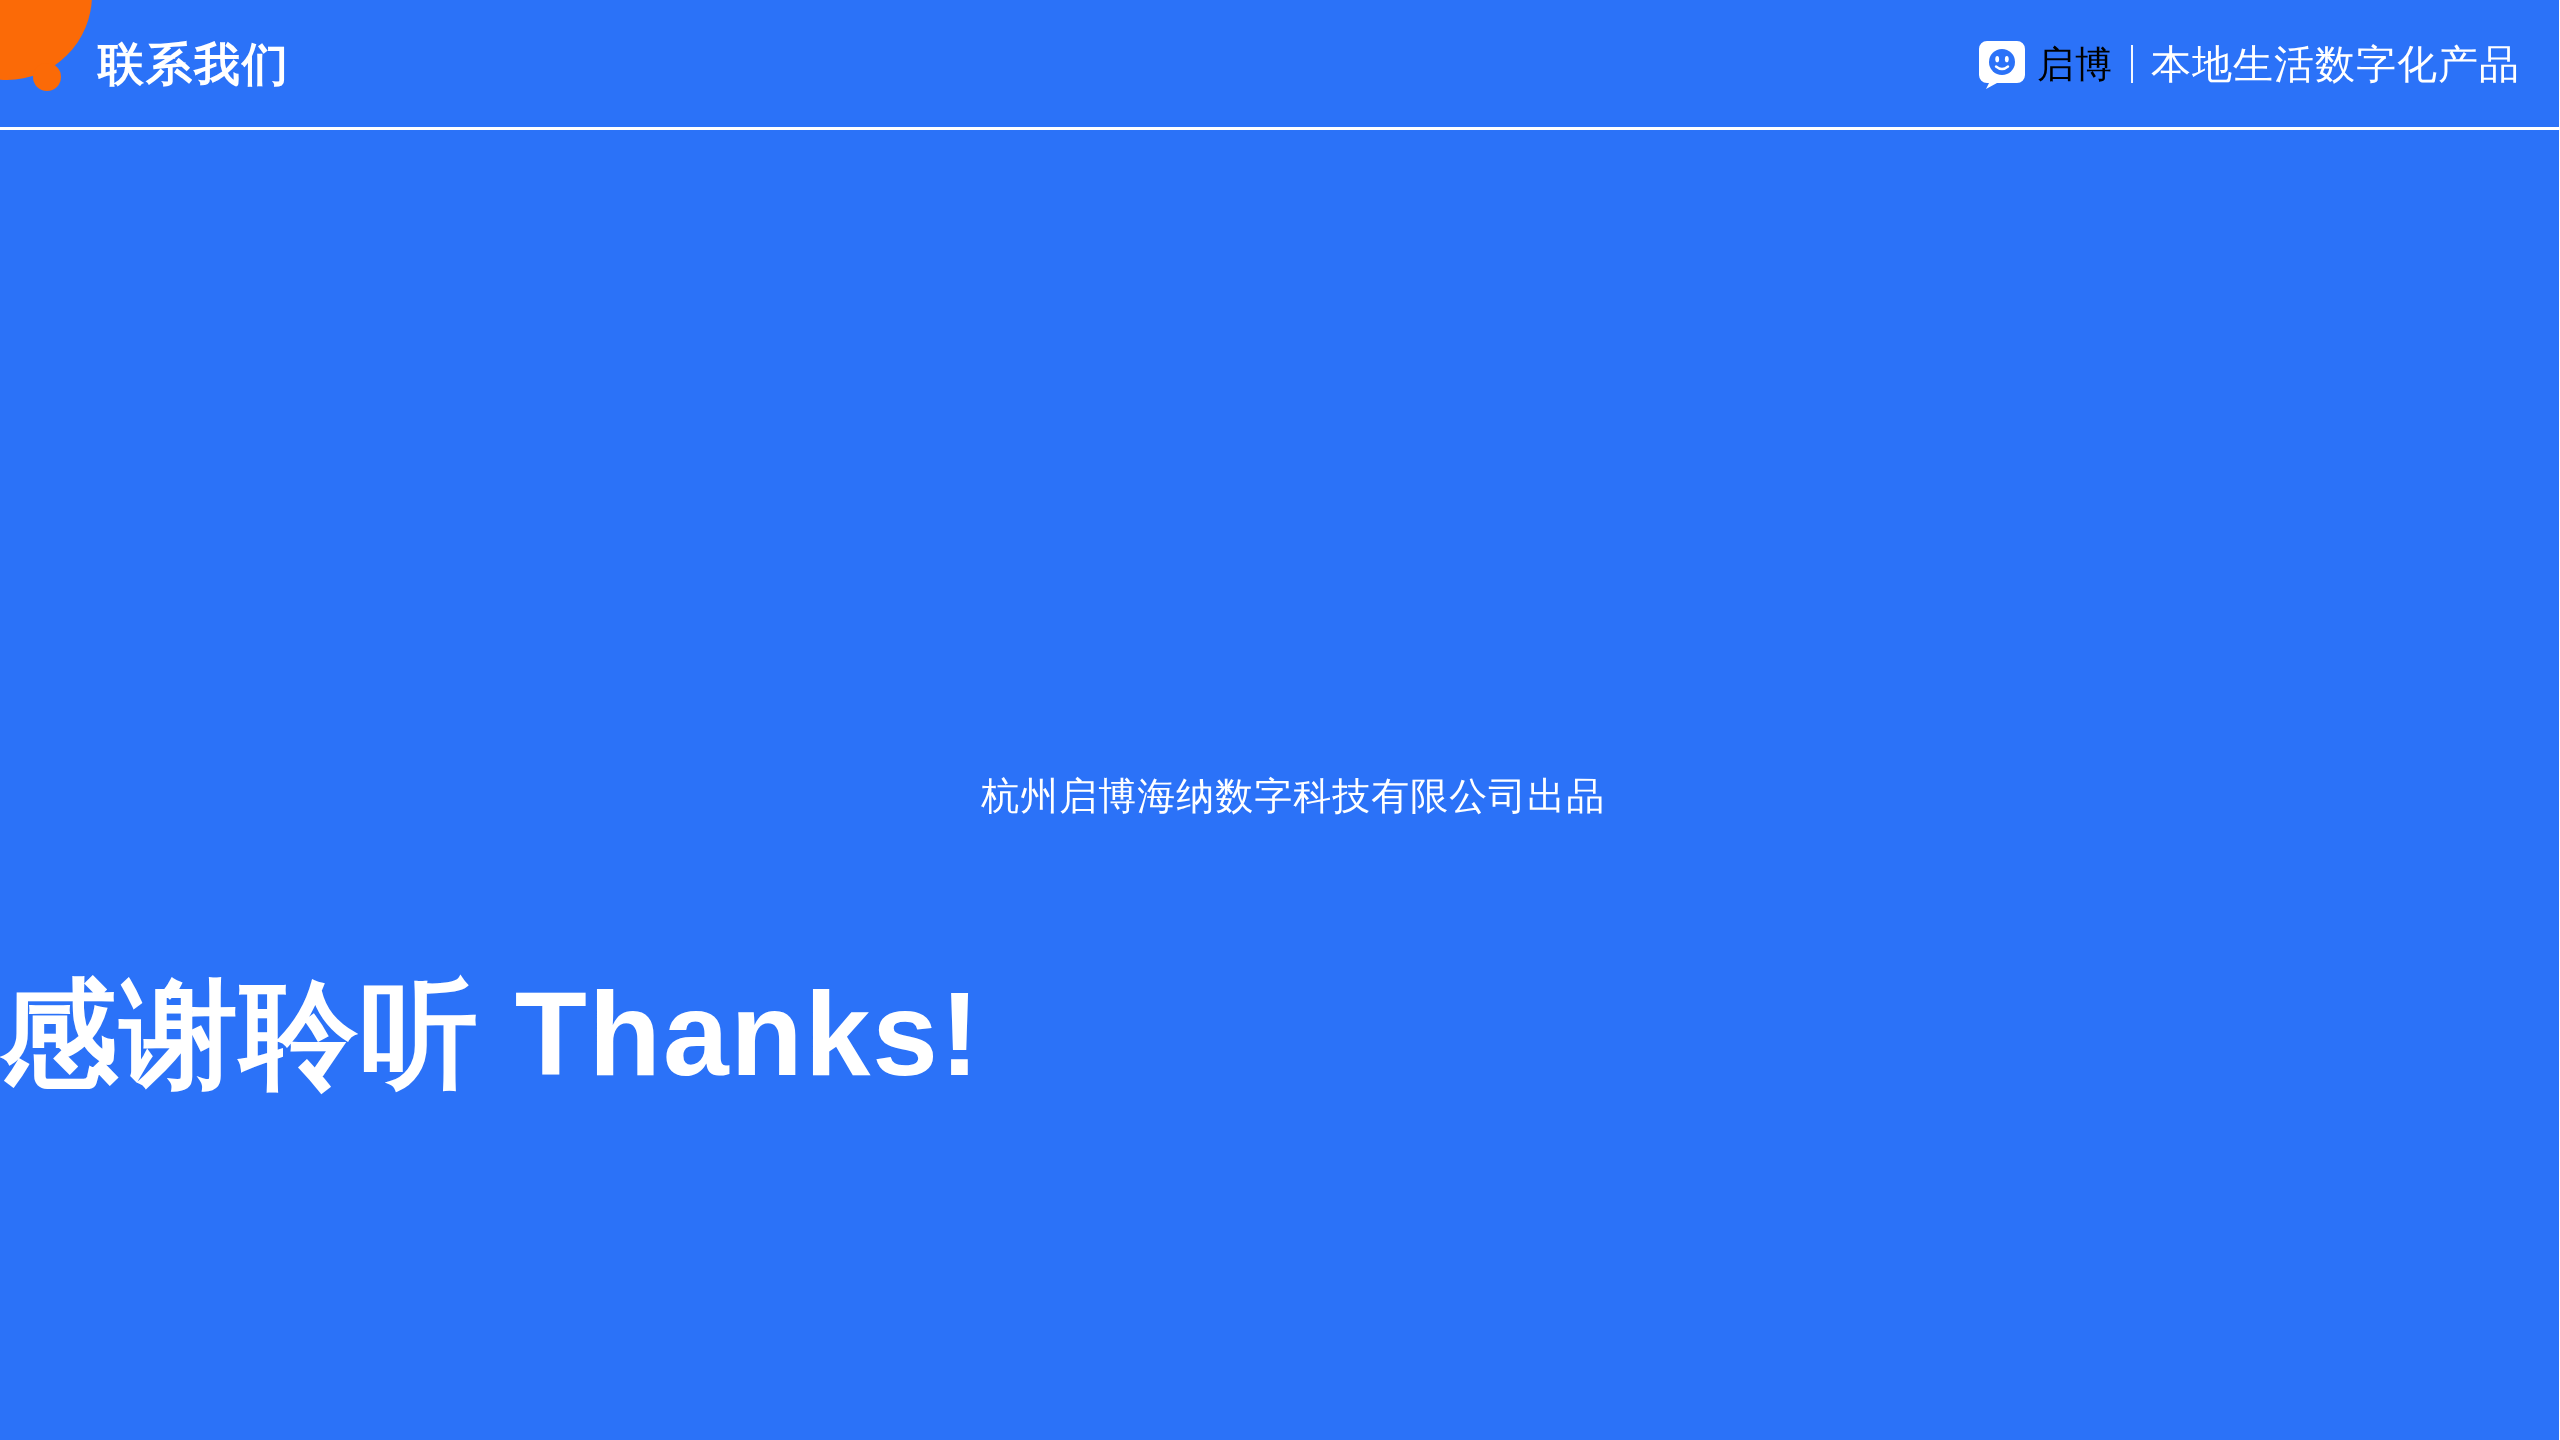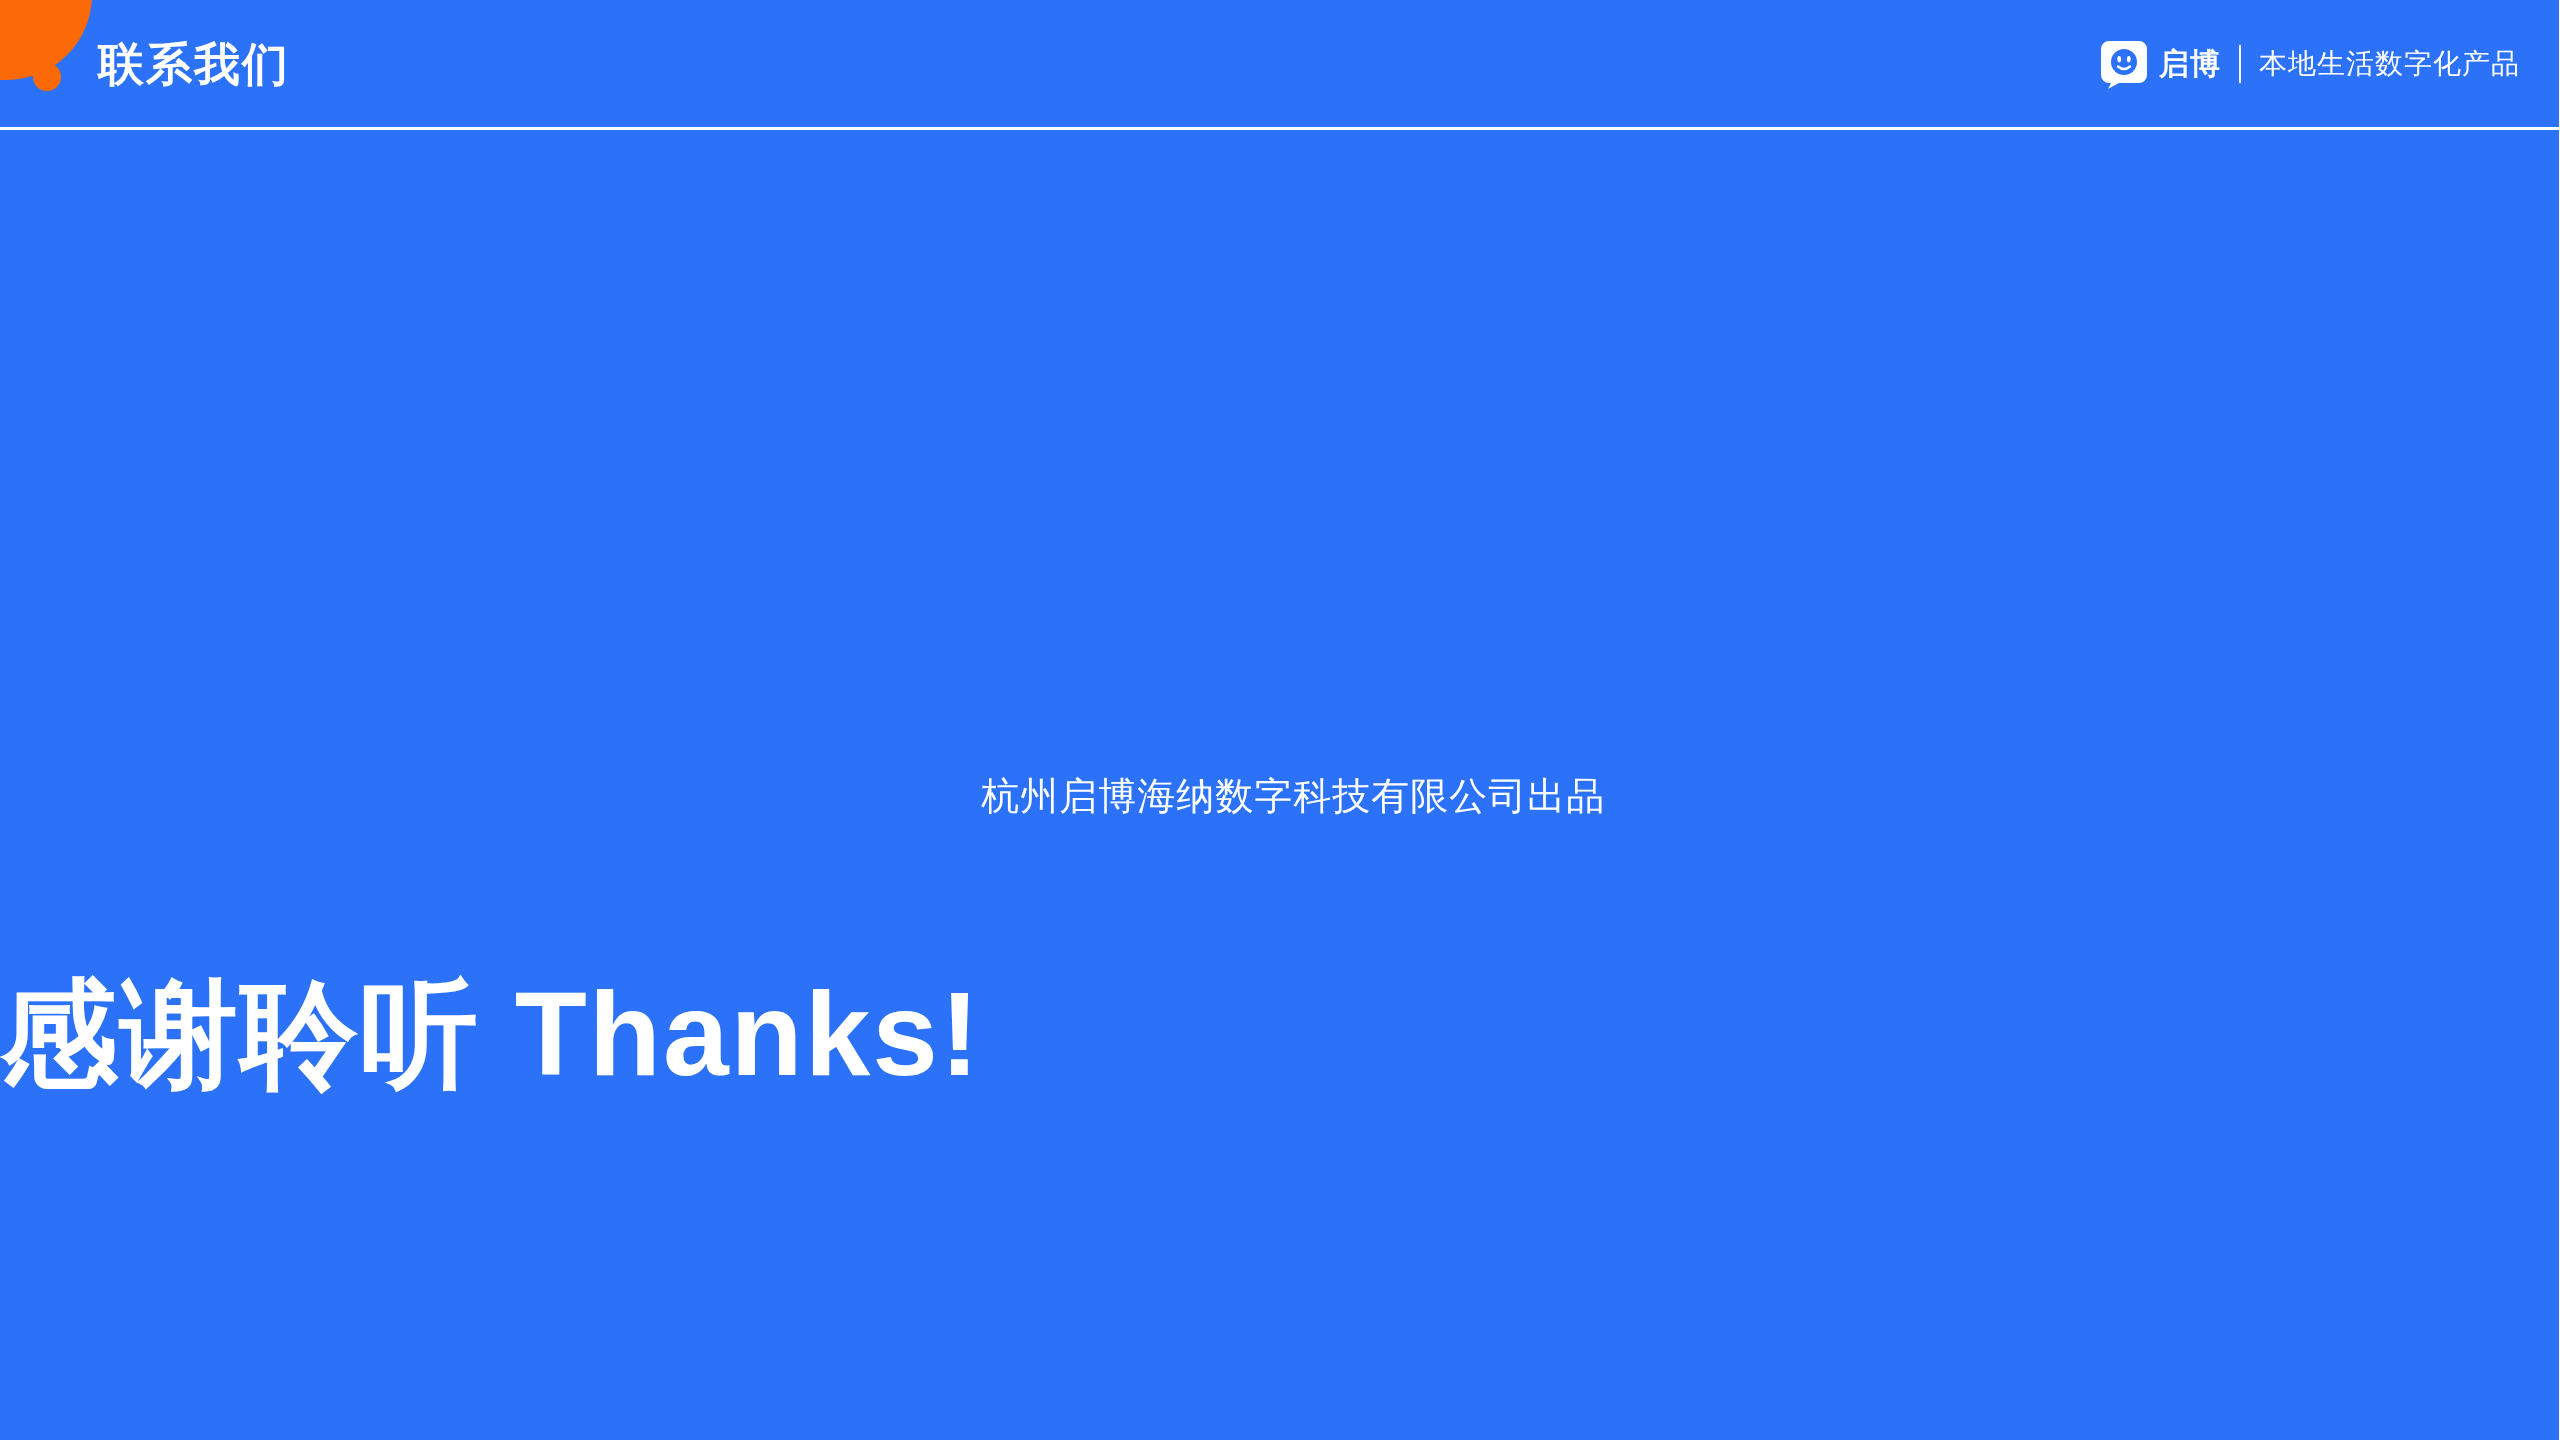--- a/index.html
+++ b/index.html
@@ -80,37 +80,37 @@
     white-space: nowrap;
   }
   .brand-mark {
     width: 50px;
     height: 50px;
     margin-right: 10px;
     flex: 0 0 auto;
     display: block;
   }
   .brand-name {
-    color: #ffffff;
-    font-size: 30px;
-    font-weight: 700;
+    color: #000000;
+    font-size: 37px;
+    font-weight: 400;
     line-height: 1;
     letter-spacing: 1px;
   }
   .brand-sep {
     display: inline-block;
     width: 2px;
     height: 38px;
     background: #FFFFFF;
     margin: 0 18px;
     opacity: .95;
   }
   .brand-tagline {
     color: #FFFFFF;
-    font-size: 28px;
+    font-size: 40px;
     font-weight: 400;
     line-height: 1;
     letter-spacing: 1px;
   }
 
   
   .stage {
     position: absolute;
     left: 0;
     top: 128px;

